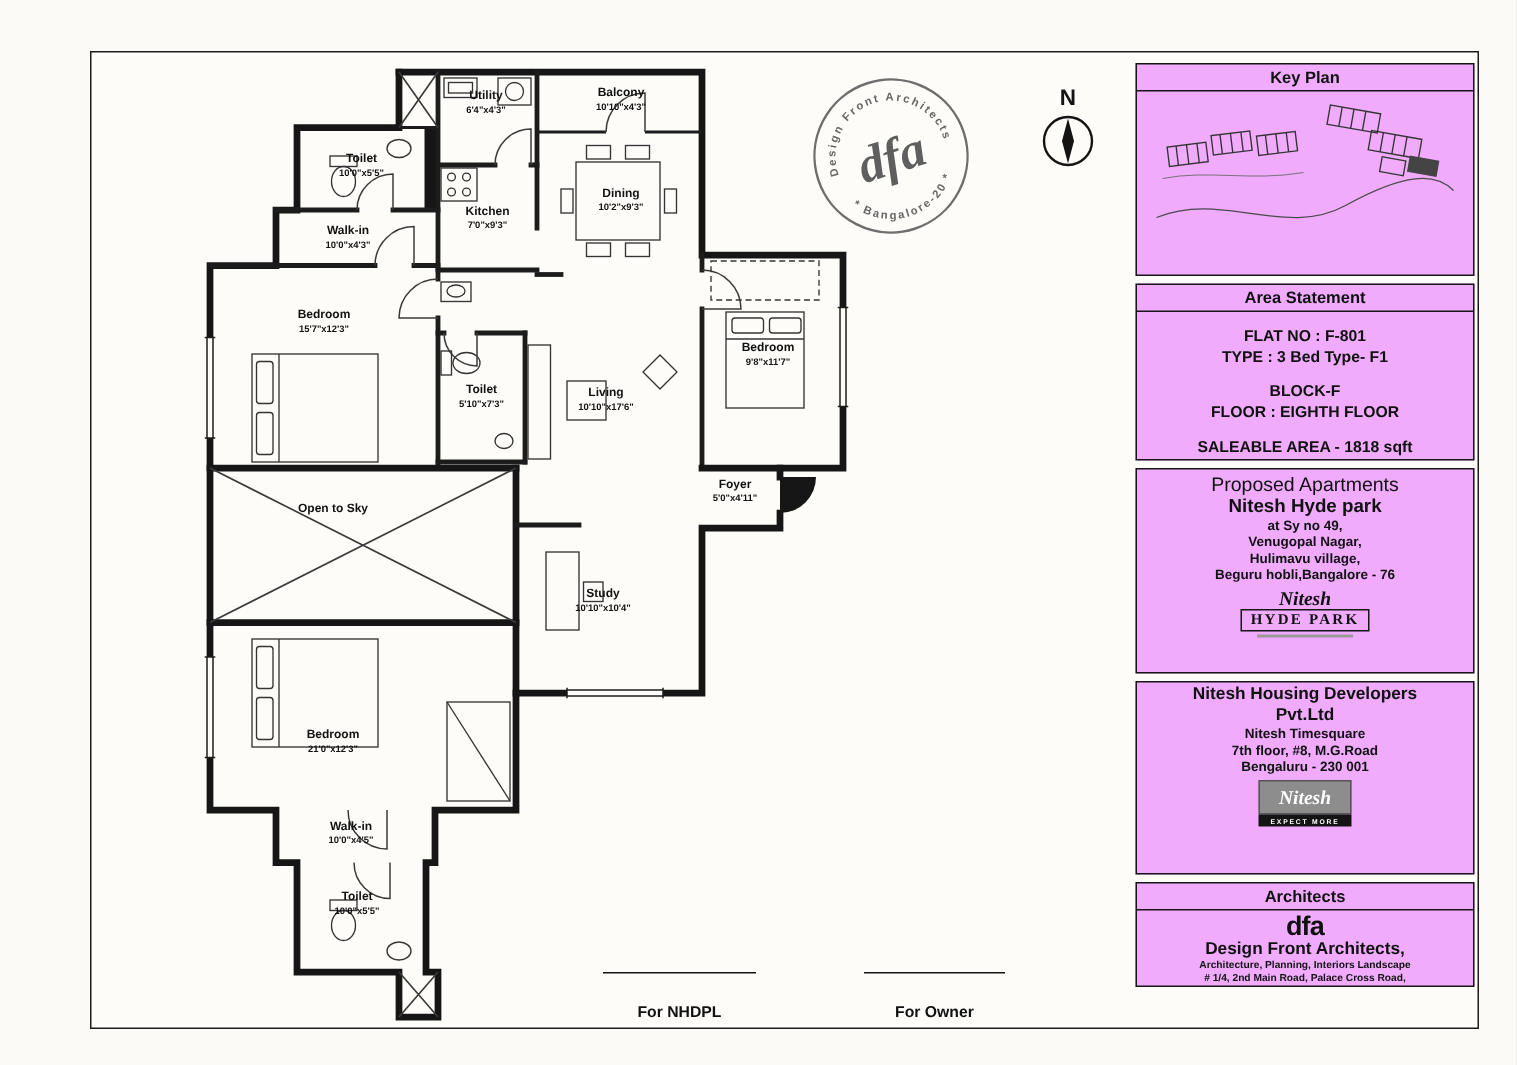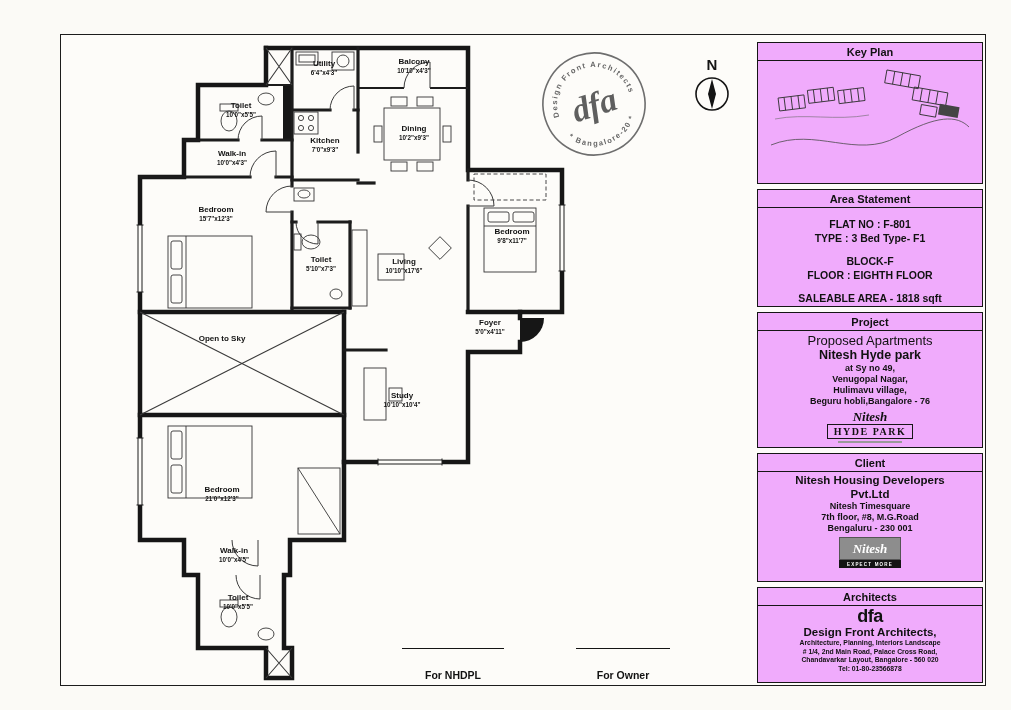--- a/index.html
+++ b/index.html
@@ -28,21 +28,21 @@
   
   .title-block{position:absolute;left:757px;top:42px;width:226px;height:641px;display:flex;flex-direction:column;gap:5px;}
   .tb-box{border:1.3px solid #161616;background:#f0abfc;display:flex;flex-direction:column;overflow:hidden;box-sizing:border-box;}
   .tb-header{font-weight:bold;font-size:11px;text-align:center;padding:3px 0 2px;border-bottom:1.3px solid #161616;color:#111;}
   .tb-body{flex:1;display:flex;flex-direction:column;align-items:center;}
 
   .box-keyplan{height:142px;}
   .box-area{height:118px;}
   .box-project{height:137px;}
   .box-client{height:129px;}
-  .box-arch{height:96px;}
+  .box-arch{height:70px;}
 
   .area-body{padding-top:9px;}
   .area-line{font-weight:bold;font-size:10.5px;color:#111;line-height:14px;text-align:right;}
   .area-gap{height:9px;}
 
   .proj-body{padding-top:2px;}
   .proj-l1{font-weight:normal;font-size:13px;color:#111;line-height:15px;}
   .proj-l2{font-weight:bold;font-size:12.5px;color:#111;line-height:15px;}
   .proj-sm{font-weight:bold;font-size:9px;color:#111;line-height:11px;}
   .hyde-logo{margin-top:3px;text-align:center;}
@@ -288,38 +288,36 @@
         <div class="area-line">TYPE : 3 Bed Type- F1</div>
         <div class="area-gap"></div>
         <div class="area-line">BLOCK-F</div>
         <div class="area-line">FLOOR : EIGHTH FLOOR</div>
         <div class="area-gap"></div>
         <div class="area-line">SALEABLE AREA - 1818 sqft</div>
       </div>
     </div>
 
     <div class="tb-box box-project">
-      <div class="tb-header">Project</div>
       <div class="tb-body proj-body">
         <div class="proj-l1">Proposed Apartments</div>
         <div class="proj-l2">Nitesh Hyde park</div>
         <div class="proj-sm">at Sy no 49,</div>
         <div class="proj-sm">Venugopal Nagar,</div>
         <div class="proj-sm">Hulimavu village,</div>
         <div class="proj-sm">Beguru hobli,Bangalore - 76</div>
         <div class="hyde-logo">
           <div class="hyde-top">Nitesh</div>
           <div class="hyde-box">HYDE PARK</div>
           <div class="hyde-sub"></div>
         </div>
       </div>
     </div>
 
     <div class="tb-box box-client">
-      <div class="tb-header">Client</div>
       <div class="tb-body cli-body">
         <div class="cli-l1">Nitesh Housing Developers</div>
         <div class="cli-l1">Pvt.Ltd</div>
         <div class="cli-sm">Nitesh Timesquare</div>
         <div class="cli-sm">7th floor, #8, M.G.Road</div>
         <div class="cli-sm">Bengaluru - 230 001</div>
         <div class="nitesh-logo">
           <div class="nitesh-top">Nitesh</div>
           <div class="nitesh-sub">EXPECT MORE</div>
         </div>

